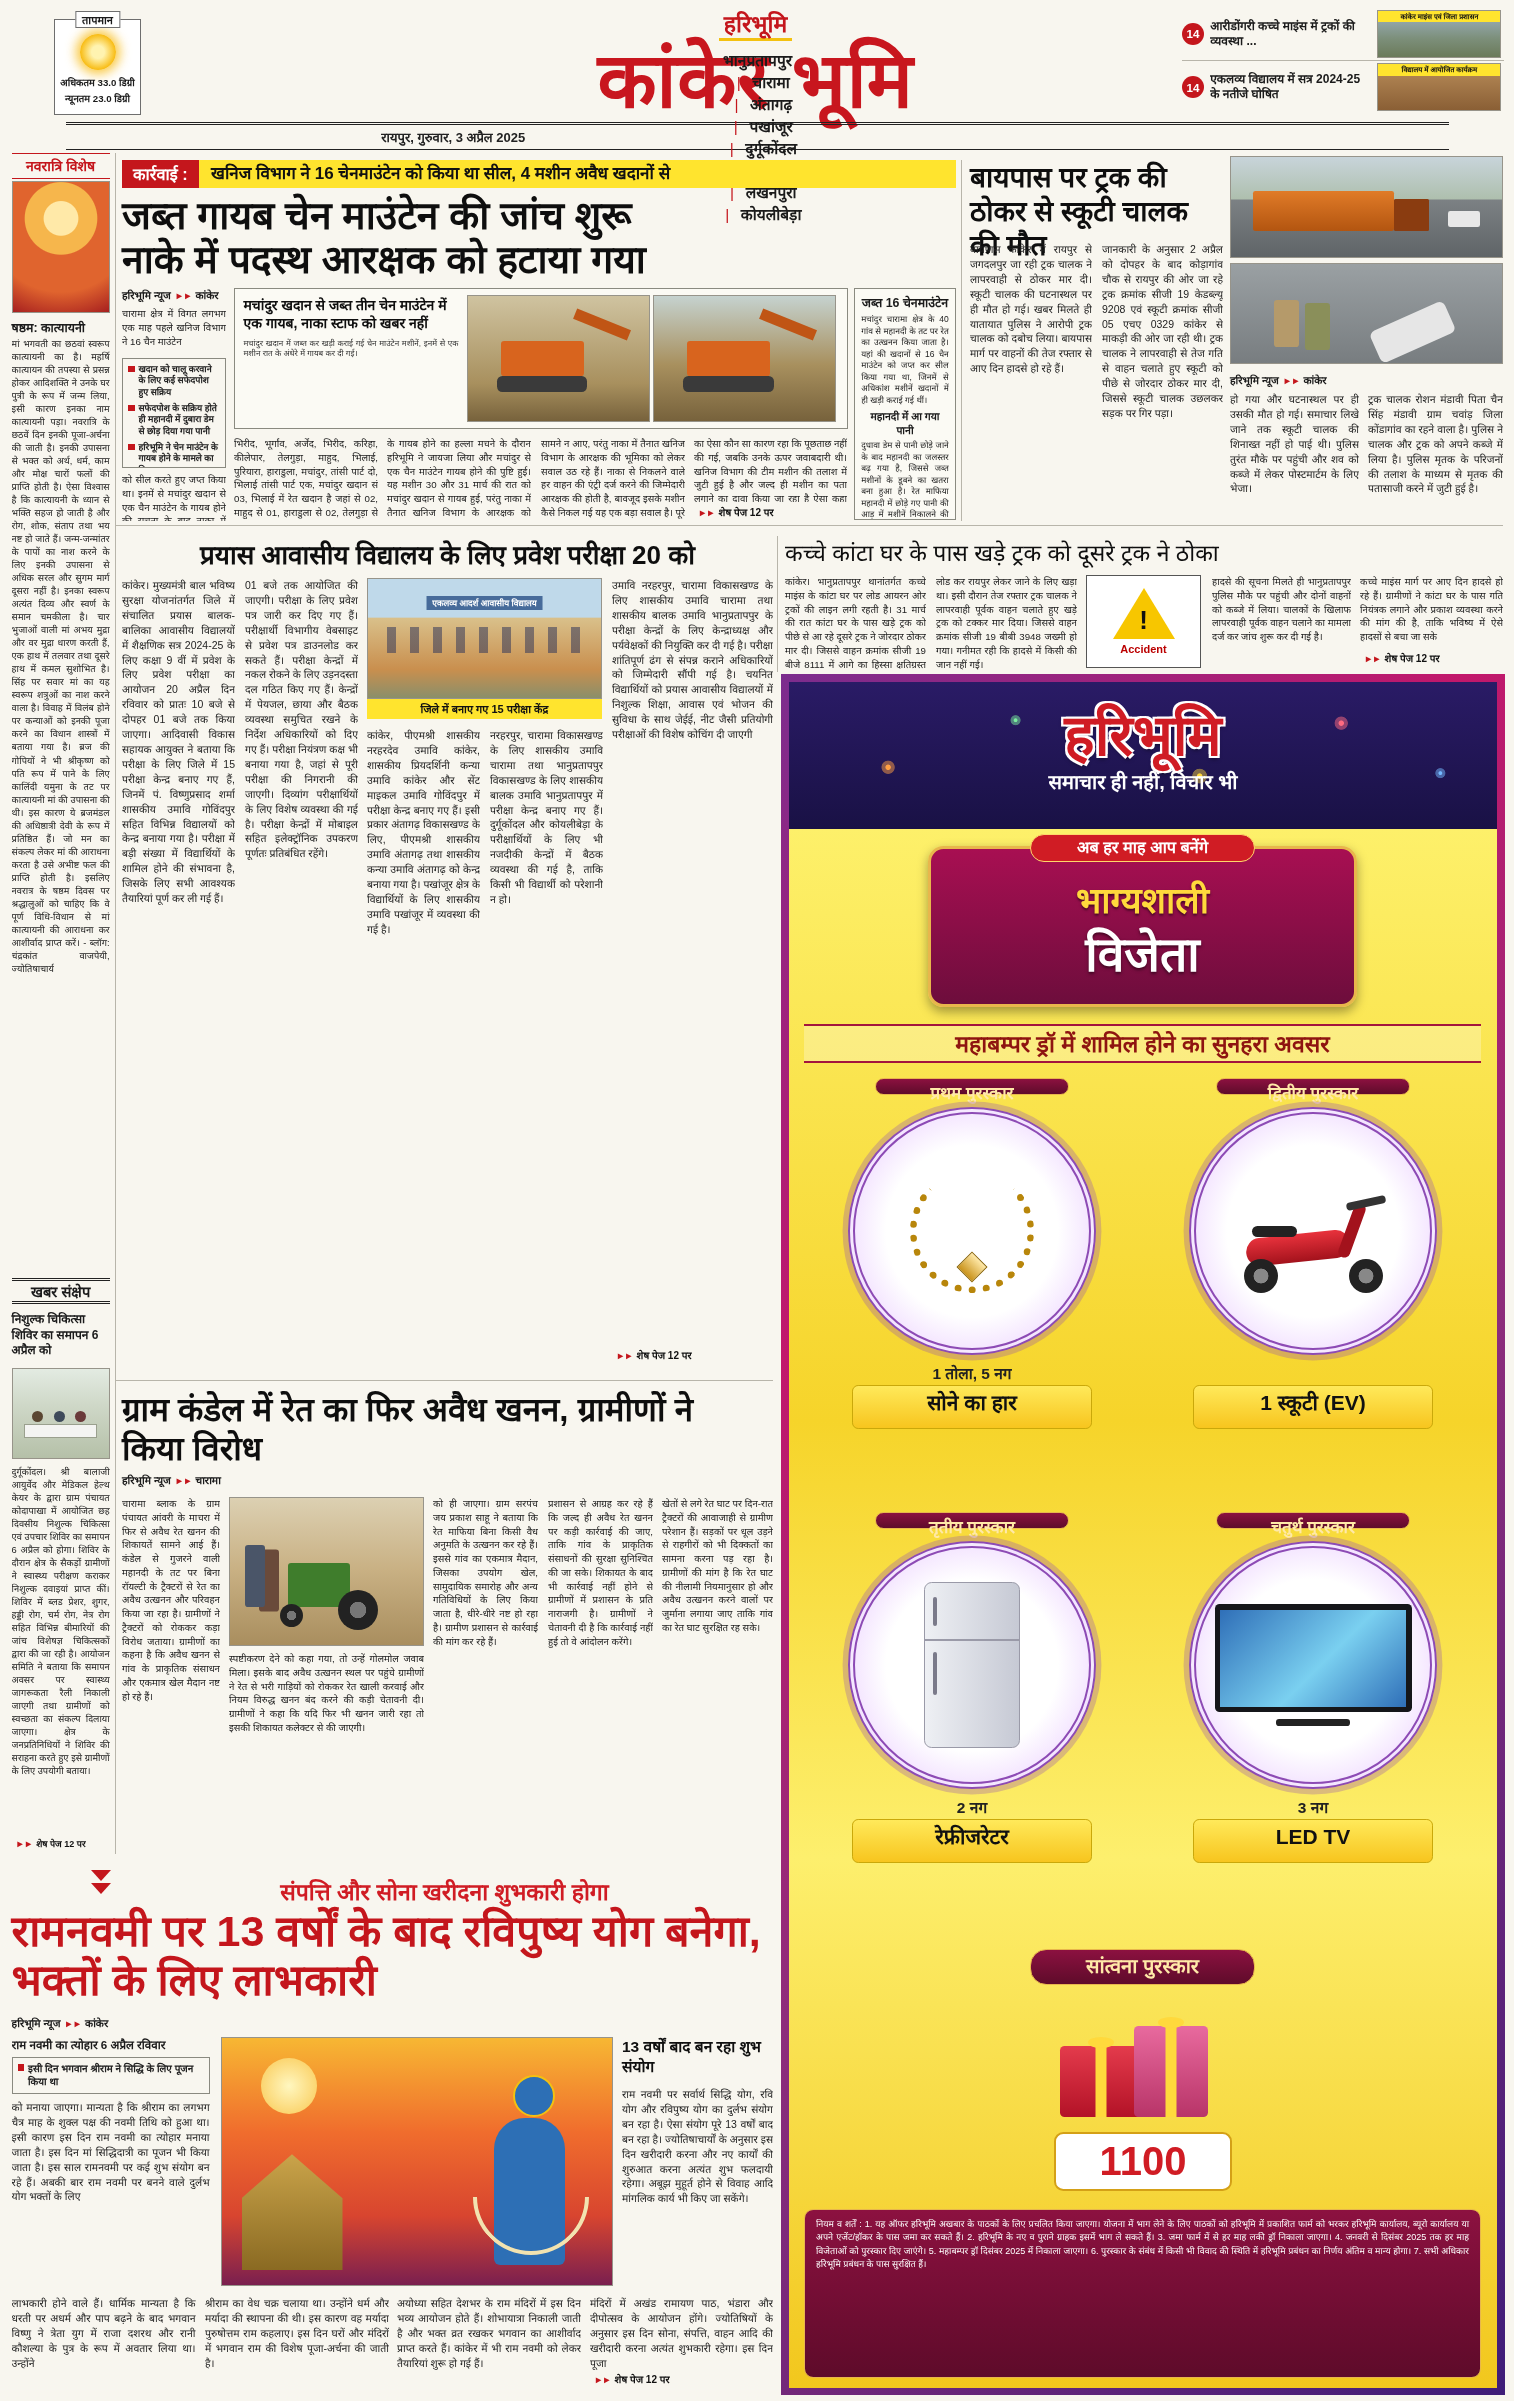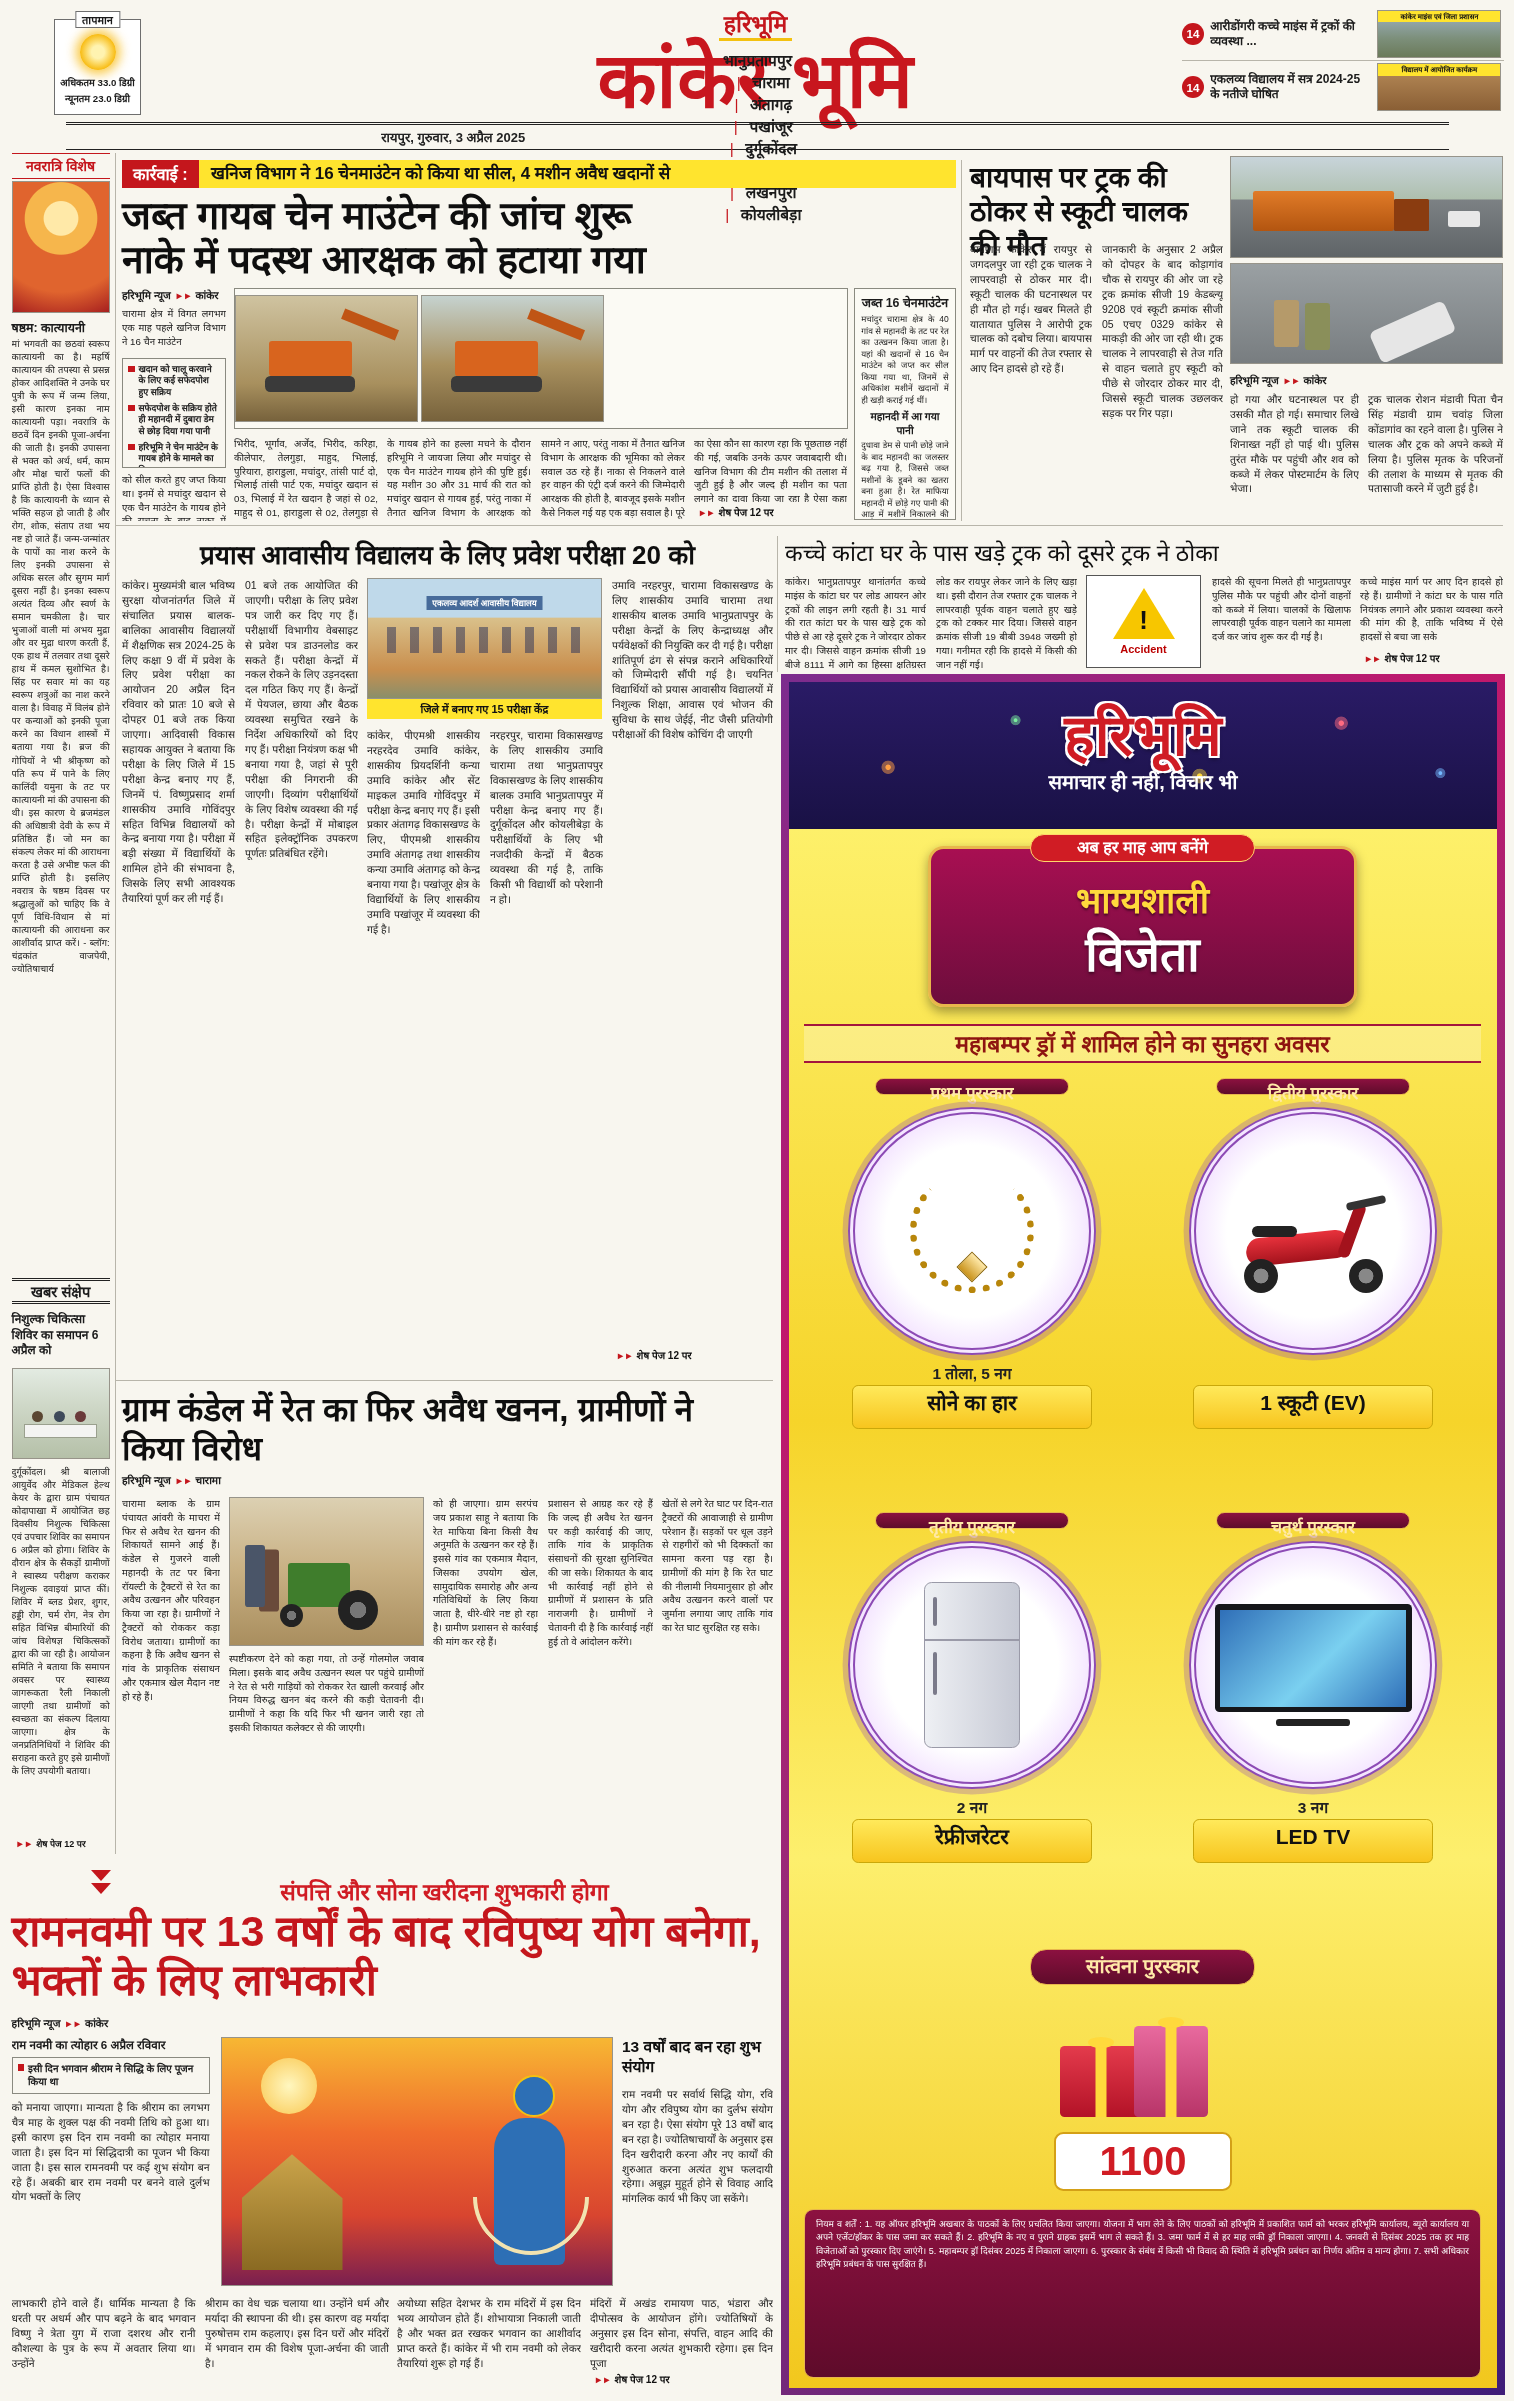--- a/index.html
+++ b/index.html
@@ -180,20 +180,24 @@
     </div>
     <div class="abs bt" style="left:122px;top:307px;width:104px;height:48px;font-size:9.7px;">चारामा क्षेत्र में विगत लगभग एक माह पहले खनिज विभाग ने 16 चैन माउंटेन</div>
     <div class="abs blt-box" style="left:122px;top:358px;width:104px;height:110px;overflow:hidden;">
       <div class="blt">खदान को चालू करवाने के लिए कई सफेदपोश हुए सक्रिय</div>
       <div class="blt">सफेदपोश के सक्रिय होते ही महानदी में दुबारा डेम से छोड़ दिया गया पानी</div>
       <div class="blt">हरिभूमि ने चेन माउंटेन के गायब होने के मामले का किया था उजागर</div>
     </div>
     <div class="abs bt" style="left:122px;top:473px;width:104px;height:48px;font-size:9.7px;">को सील करते हुए जप्त किया था। इनमें से मचांदुर खदान से एक चैन माउंटेन के गायब होने की सूचना के बाद नाका में पदस्थ खनिज आरक्षक को प्रथम दृष्टया दोषी मानते हुए हटा दिया गया है। जांच के बाद और भी जिम्मेदारों पर कार्रवाई हो सकती है। चारामा क्षेत्र से गुजरने वाली महानदी रेत के लिए जानी जाती है, जिसमें से कई खदानें अवैध उत्खनन के कारण सुर्खियों में रही हैं।</div>
 
     <div class="abs pbox" style="left:234px;top:288px;width:614px;height:141px;">
+      <div style="width:232px;padding:7px 8.5px;">
+        <div class="pbox-h">मचांदुर खदान से जब्त तीन चेन माउंटेन में एक गायब, नाका स्टाफ को खबर नहीं</div>
+        <div class="pbox-cap">मचांदुर खदान में जब्त कर खड़ी कराई गई चेन माउंटेन मशीनें, इनमें से एक मशीन रात के अंधेरे में गायब कर दी गई।</div>
+      </div>
       <div class="photo" style="position:relative;width:183px;height:127px;margin:6.2px 3.1px 6.2px 0;flex:none;background:linear-gradient(180deg,#cfc3a0,#a8905e 70%,#77623c);">
         <div class="mach-body"></div>
         <div class="mach-boom"></div>
         <div class="mach-tracks"></div>
       </div>
       <div class="photo" style="position:relative;width:183px;height:127px;margin:6.2px 6.2px 6.2px 0;flex:none;background:linear-gradient(180deg,#c5d2cf,#a8905e 55%,#77623c);">
         <div class="mach-body"></div>
         <div class="mach-boom"></div>
         <div class="mach-tracks"></div>
       </div>

